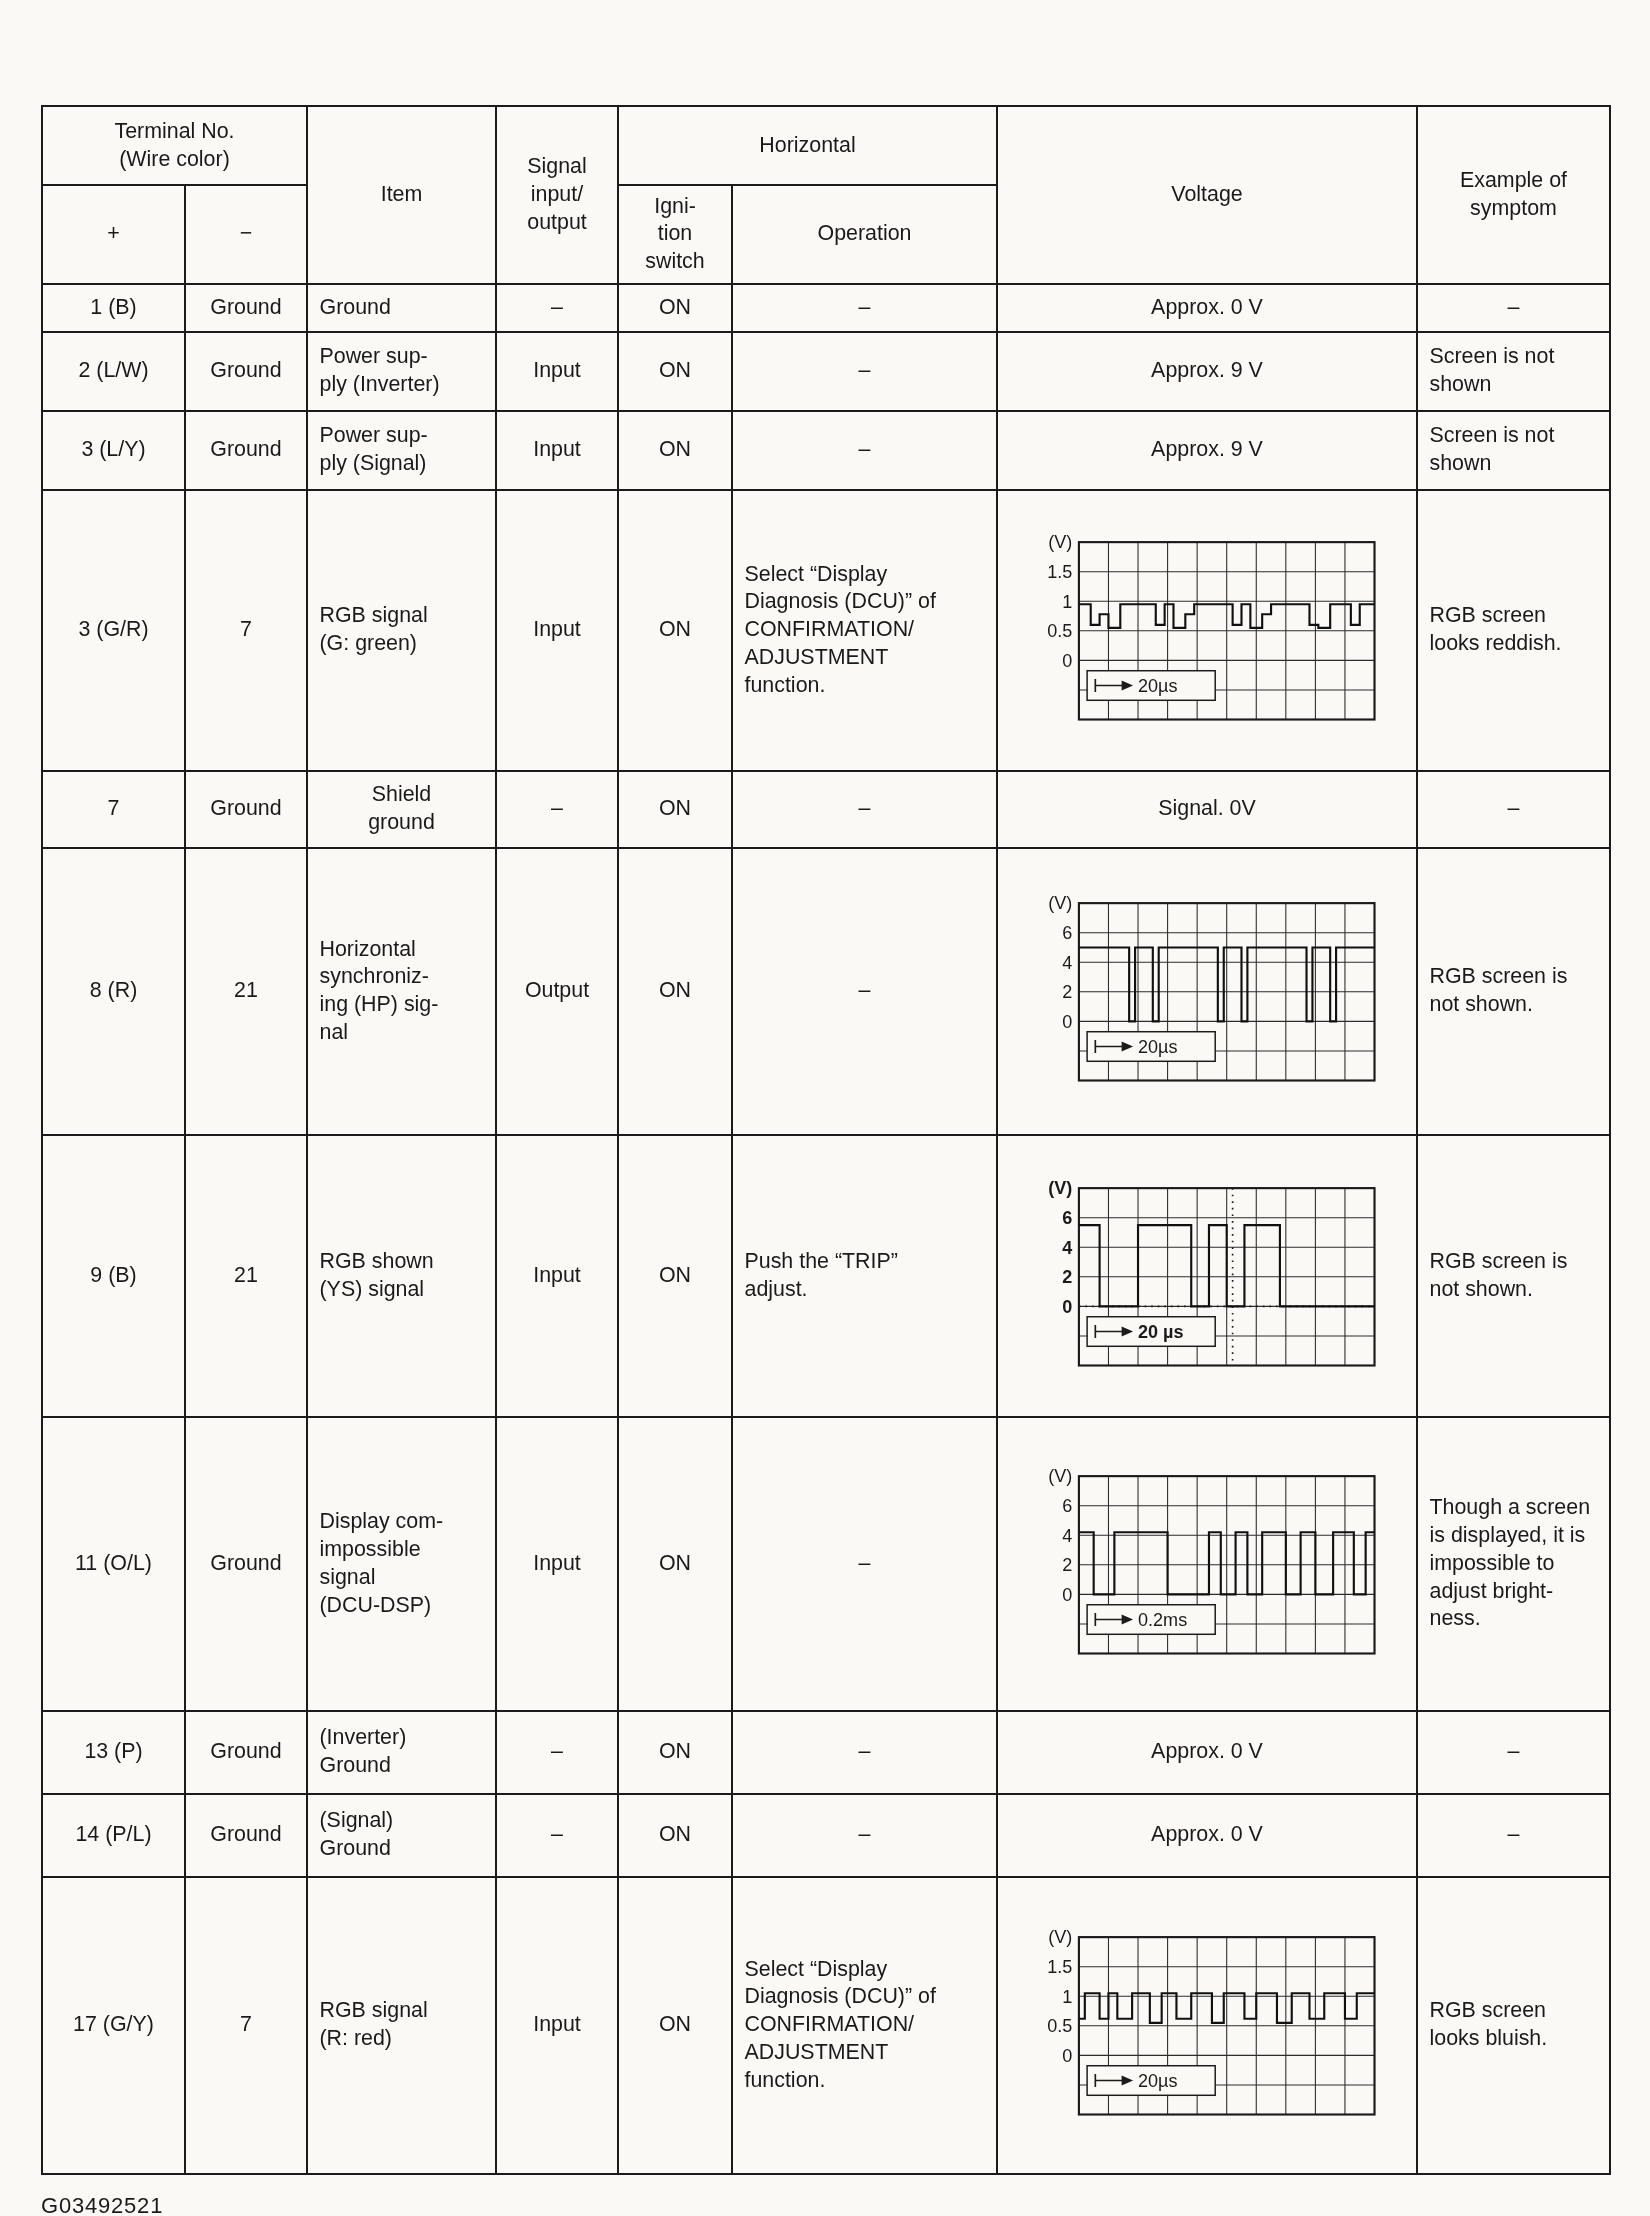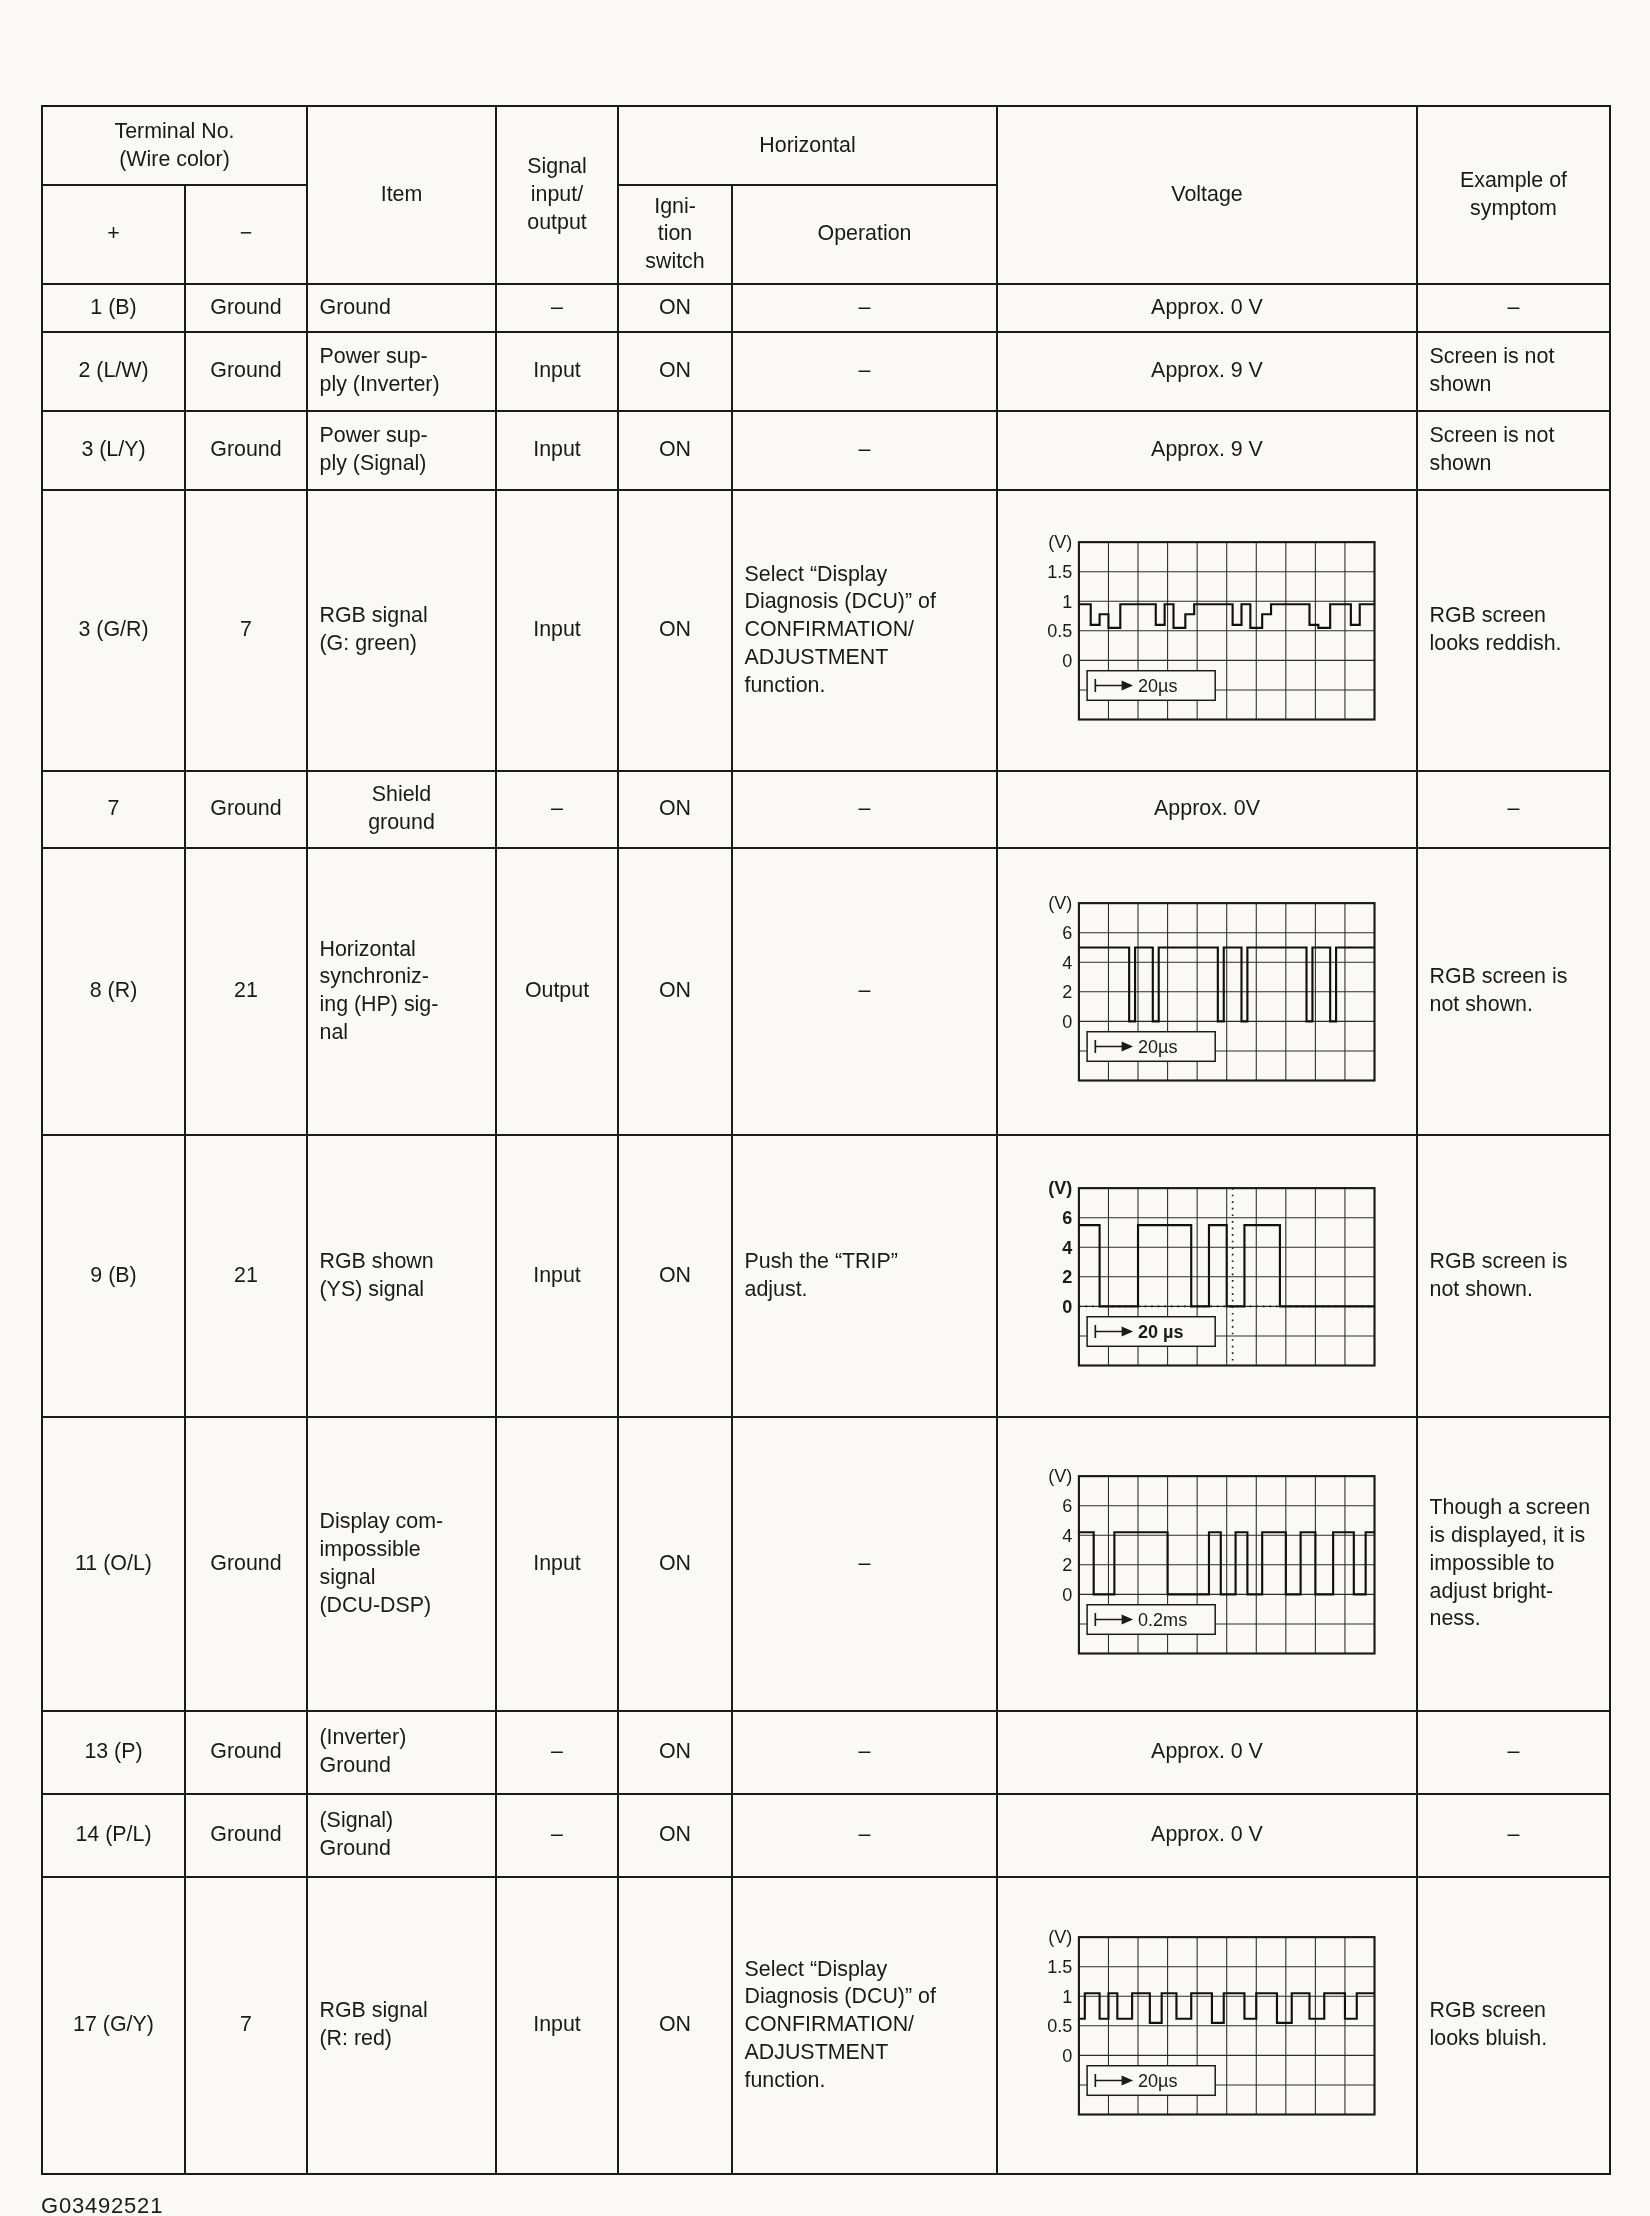--- a/index.html
+++ b/index.html
@@ -150,21 +150,21 @@
 looks reddish.</td>
         </tr>
         <tr style="height: 77px;">
           <td class="cell-terminal-plus c-center">7</td>
           <td class="cell-terminal-minus c-center">Ground</td>
           <td class="cell-item c-center">Shield
 ground</td>
           <td class="cell-signal-io c-center">–</td>
           <td class="cell-ignition-switch c-center">ON</td>
           <td class="cell-operation c-center">–</td>
-          <td class="cell-voltage c-center">Approx. 0V</td>
+          <td class="cell-voltage c-center">Signal. 0V</td>
           <td class="cell-symptom c-center">–</td>
         </tr>
         <tr style="height: 287px;">
           <td class="cell-terminal-plus c-center">8 (R)</td>
           <td class="cell-terminal-minus c-center">21</td>
           <td class="cell-item c-left">Horizontal
 synchroniz-
 ing (HP) sig-
 nal</td>
           <td class="cell-signal-io c-center">Output</td>

